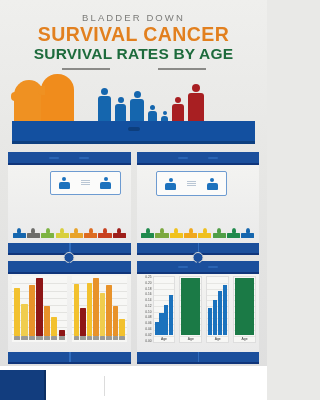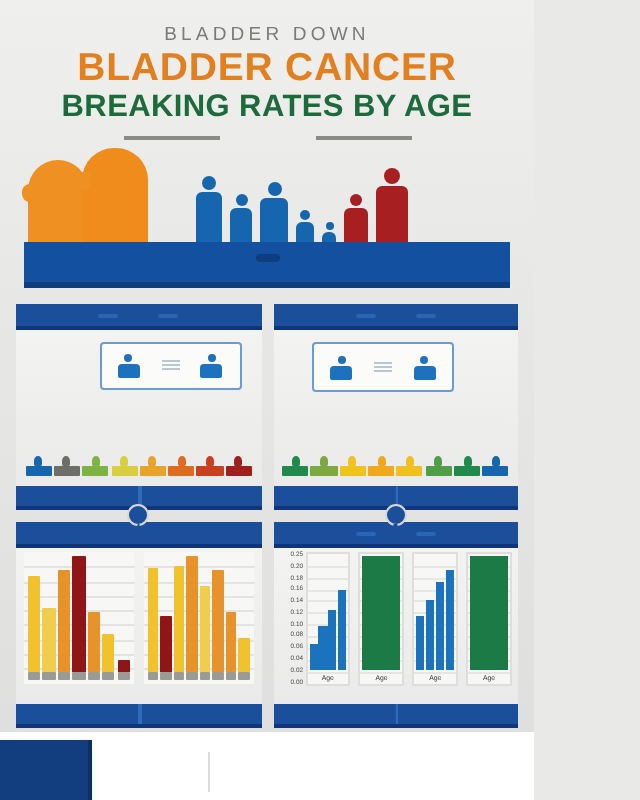--- a/index.html
+++ b/index.html
@@ -167,22 +167,22 @@
   }
   .fdiv{position:absolute;left:104px;bottom:4px;width:1px;height:20px;background:#dcdcdc;}
 </style>
 </head>
 <body>
 
 <div class="poster">
 
   <div class="title-block">
     <div class="t-kicker">BLADDER DOWN</div>
-    <div class="t-main">BLADDER CANCER</div>
-    <div class="t-sub">BREAKING RATES BY AGE</div>
+    <div class="t-main">SURVIVAL CANCER</div>
+    <div class="t-sub">SURVIVAL RATES BY AGE</div>
   </div>
 
   <div class="rules">
     <div class="rule"></div>
     <div class="rule"></div>
   </div>
 
   <div class="hero">
     <div class="hero-people">
       <div class="heads">

